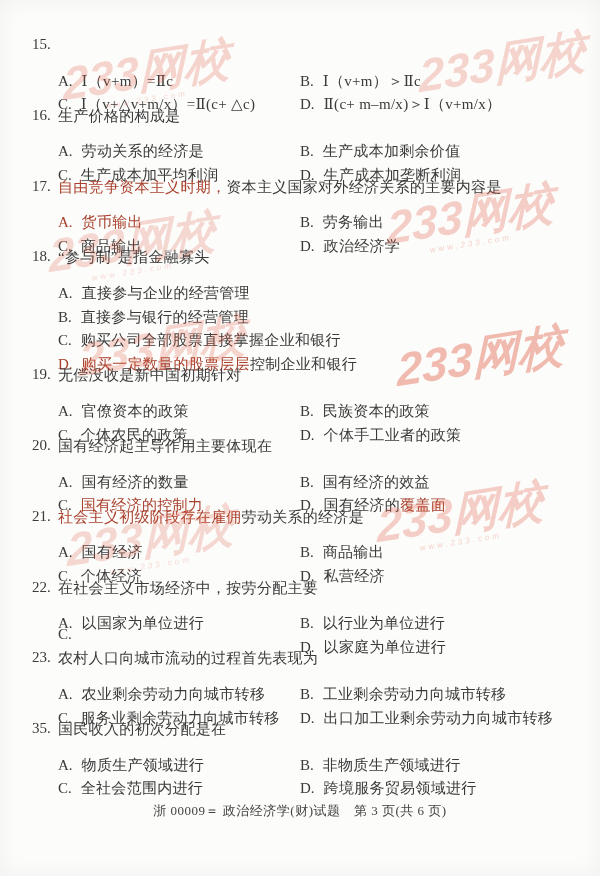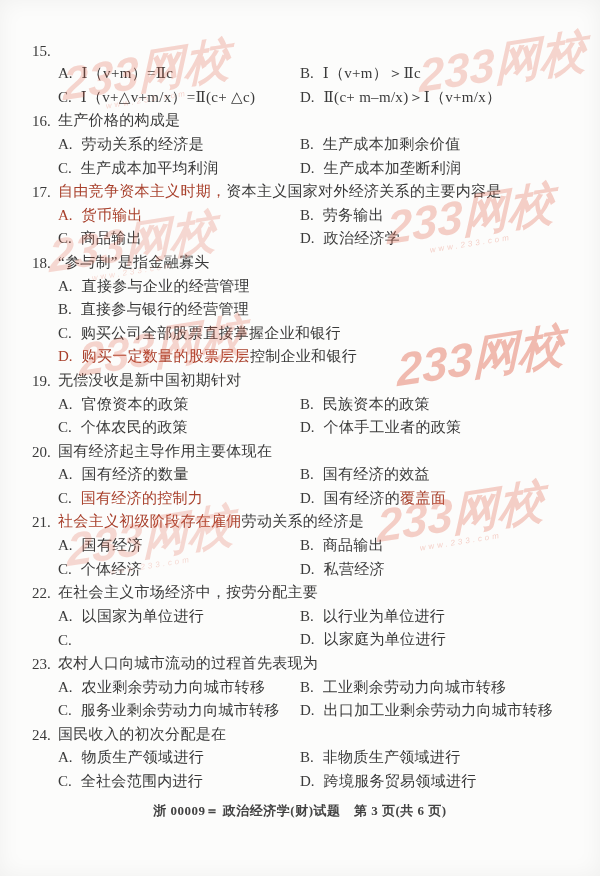--- a/index.html
+++ b/index.html
@@ -20,21 +20,21 @@
   .content {
     position: absolute;
     top: 36px;
     left: 0;
     right: 0;
     z-index: 1;
   }
   .line {
     height: 23.6px;
     display: flex;
-    align-items: flex-end;
+    align-items: flex-start;
     font-size: 15px;
     white-space: nowrap;
   }
   .q-line { padding-left: 32px; }
   .q-num { width: 26px; flex: none; }
   .q-title { letter-spacing: 0.3px; }
   .opt-row { padding-left: 58px; }
   .opt {
     display: flex;
     width: 242px;
@@ -49,21 +49,20 @@
   .footer {
     position: absolute;
     top: 802px;
     left: 0;
     width: 100%;
     text-align: center;
     font-size: 13px;
     letter-spacing: 0.5px;
     color: #424242;
     z-index: 1;
-    font-weight: bold;
   }
   .wm-layer {
     position: absolute;
     inset: 0;
     z-index: 2;
     pointer-events: none;
   }
   .wm {
     position: absolute;
     transform: rotate(-9deg) skewX(-8deg);
@@ -334,21 +333,21 @@
         <div class="opt">
           <span class="opt-label">C.</span>
           <span class="opt-text"><span class="seg">服务业剩余劳动力向城市转移</span></span>
         </div>
         <div class="opt full">
           <span class="opt-label">D.</span>
           <span class="opt-text"><span class="seg">出口加工业剩余劳动力向城市转移</span></span>
         </div>
       </div>
       <div class="line q-line">
-        <span class="q-num">24.</span>
+        <span class="q-num">35.</span>
         <span class="q-title"><span class="seg">国民收入的初次分配是在</span></span>
       </div>
       <div class="line opt-row">
         <div class="opt">
           <span class="opt-label">A.</span>
           <span class="opt-text"><span class="seg">物质生产领域进行</span></span>
         </div>
         <div class="opt full">
           <span class="opt-label">B.</span>
           <span class="opt-text"><span class="seg">非物质生产领域进行</span></span>

